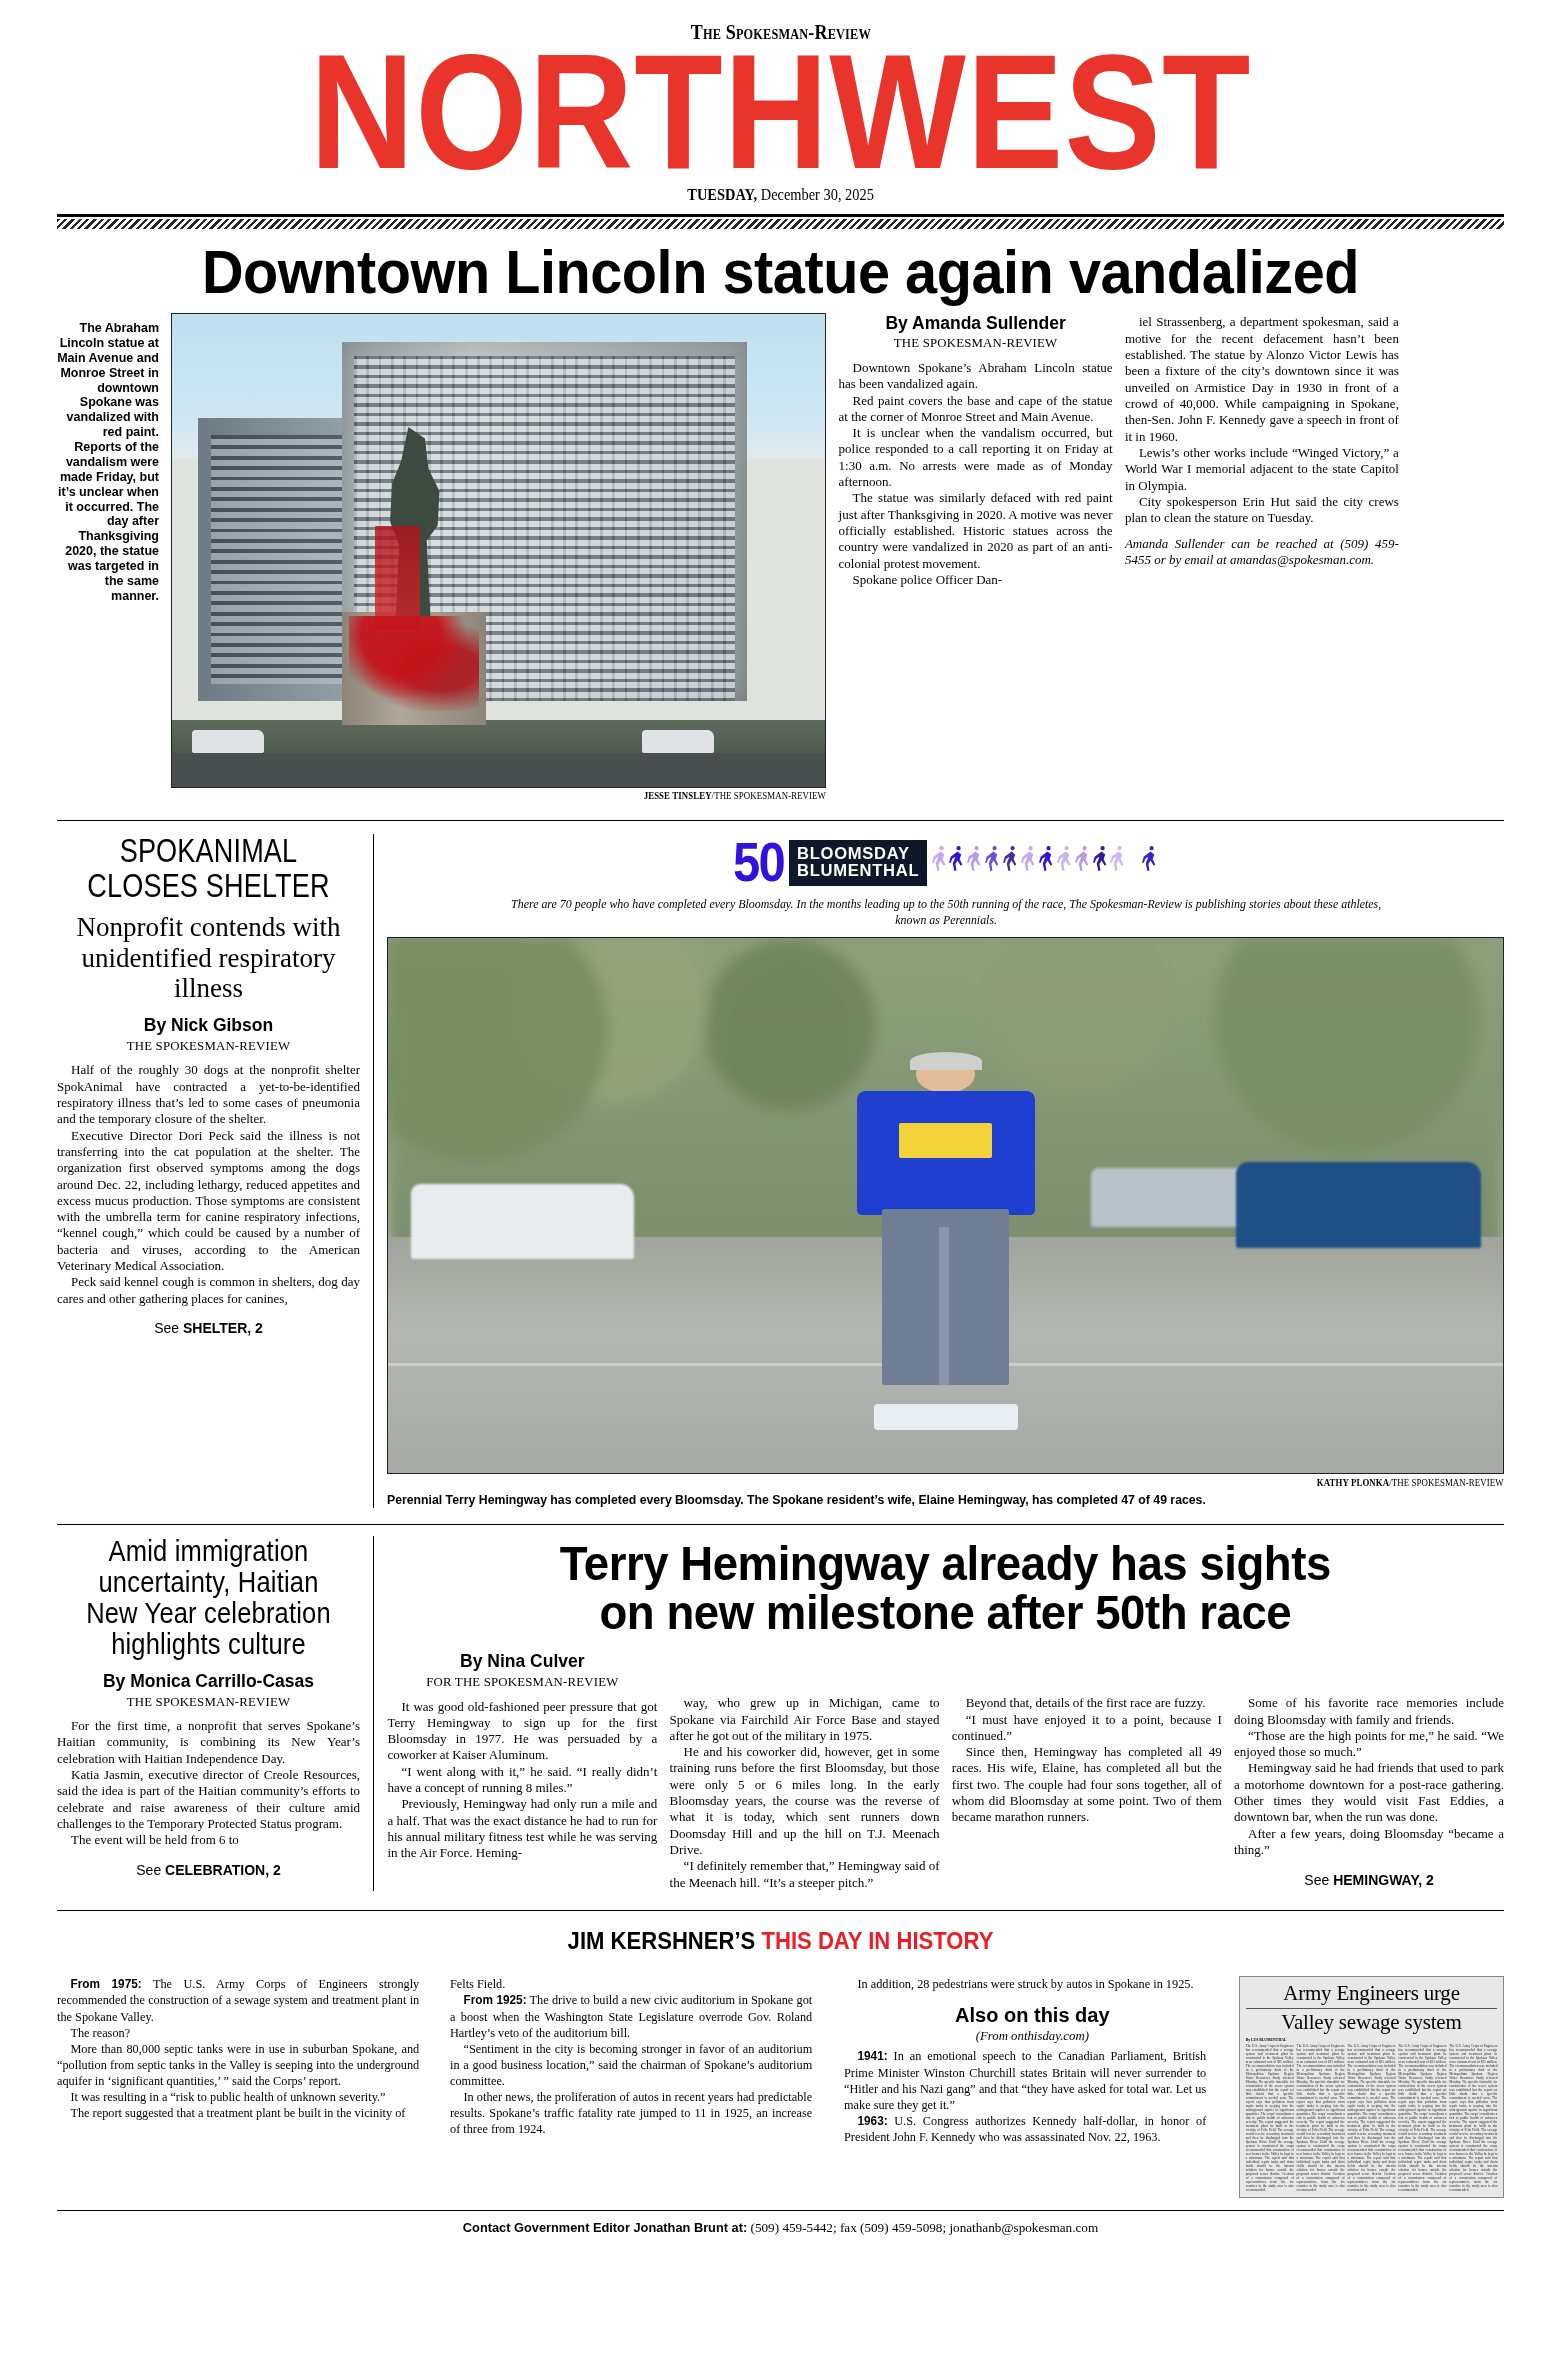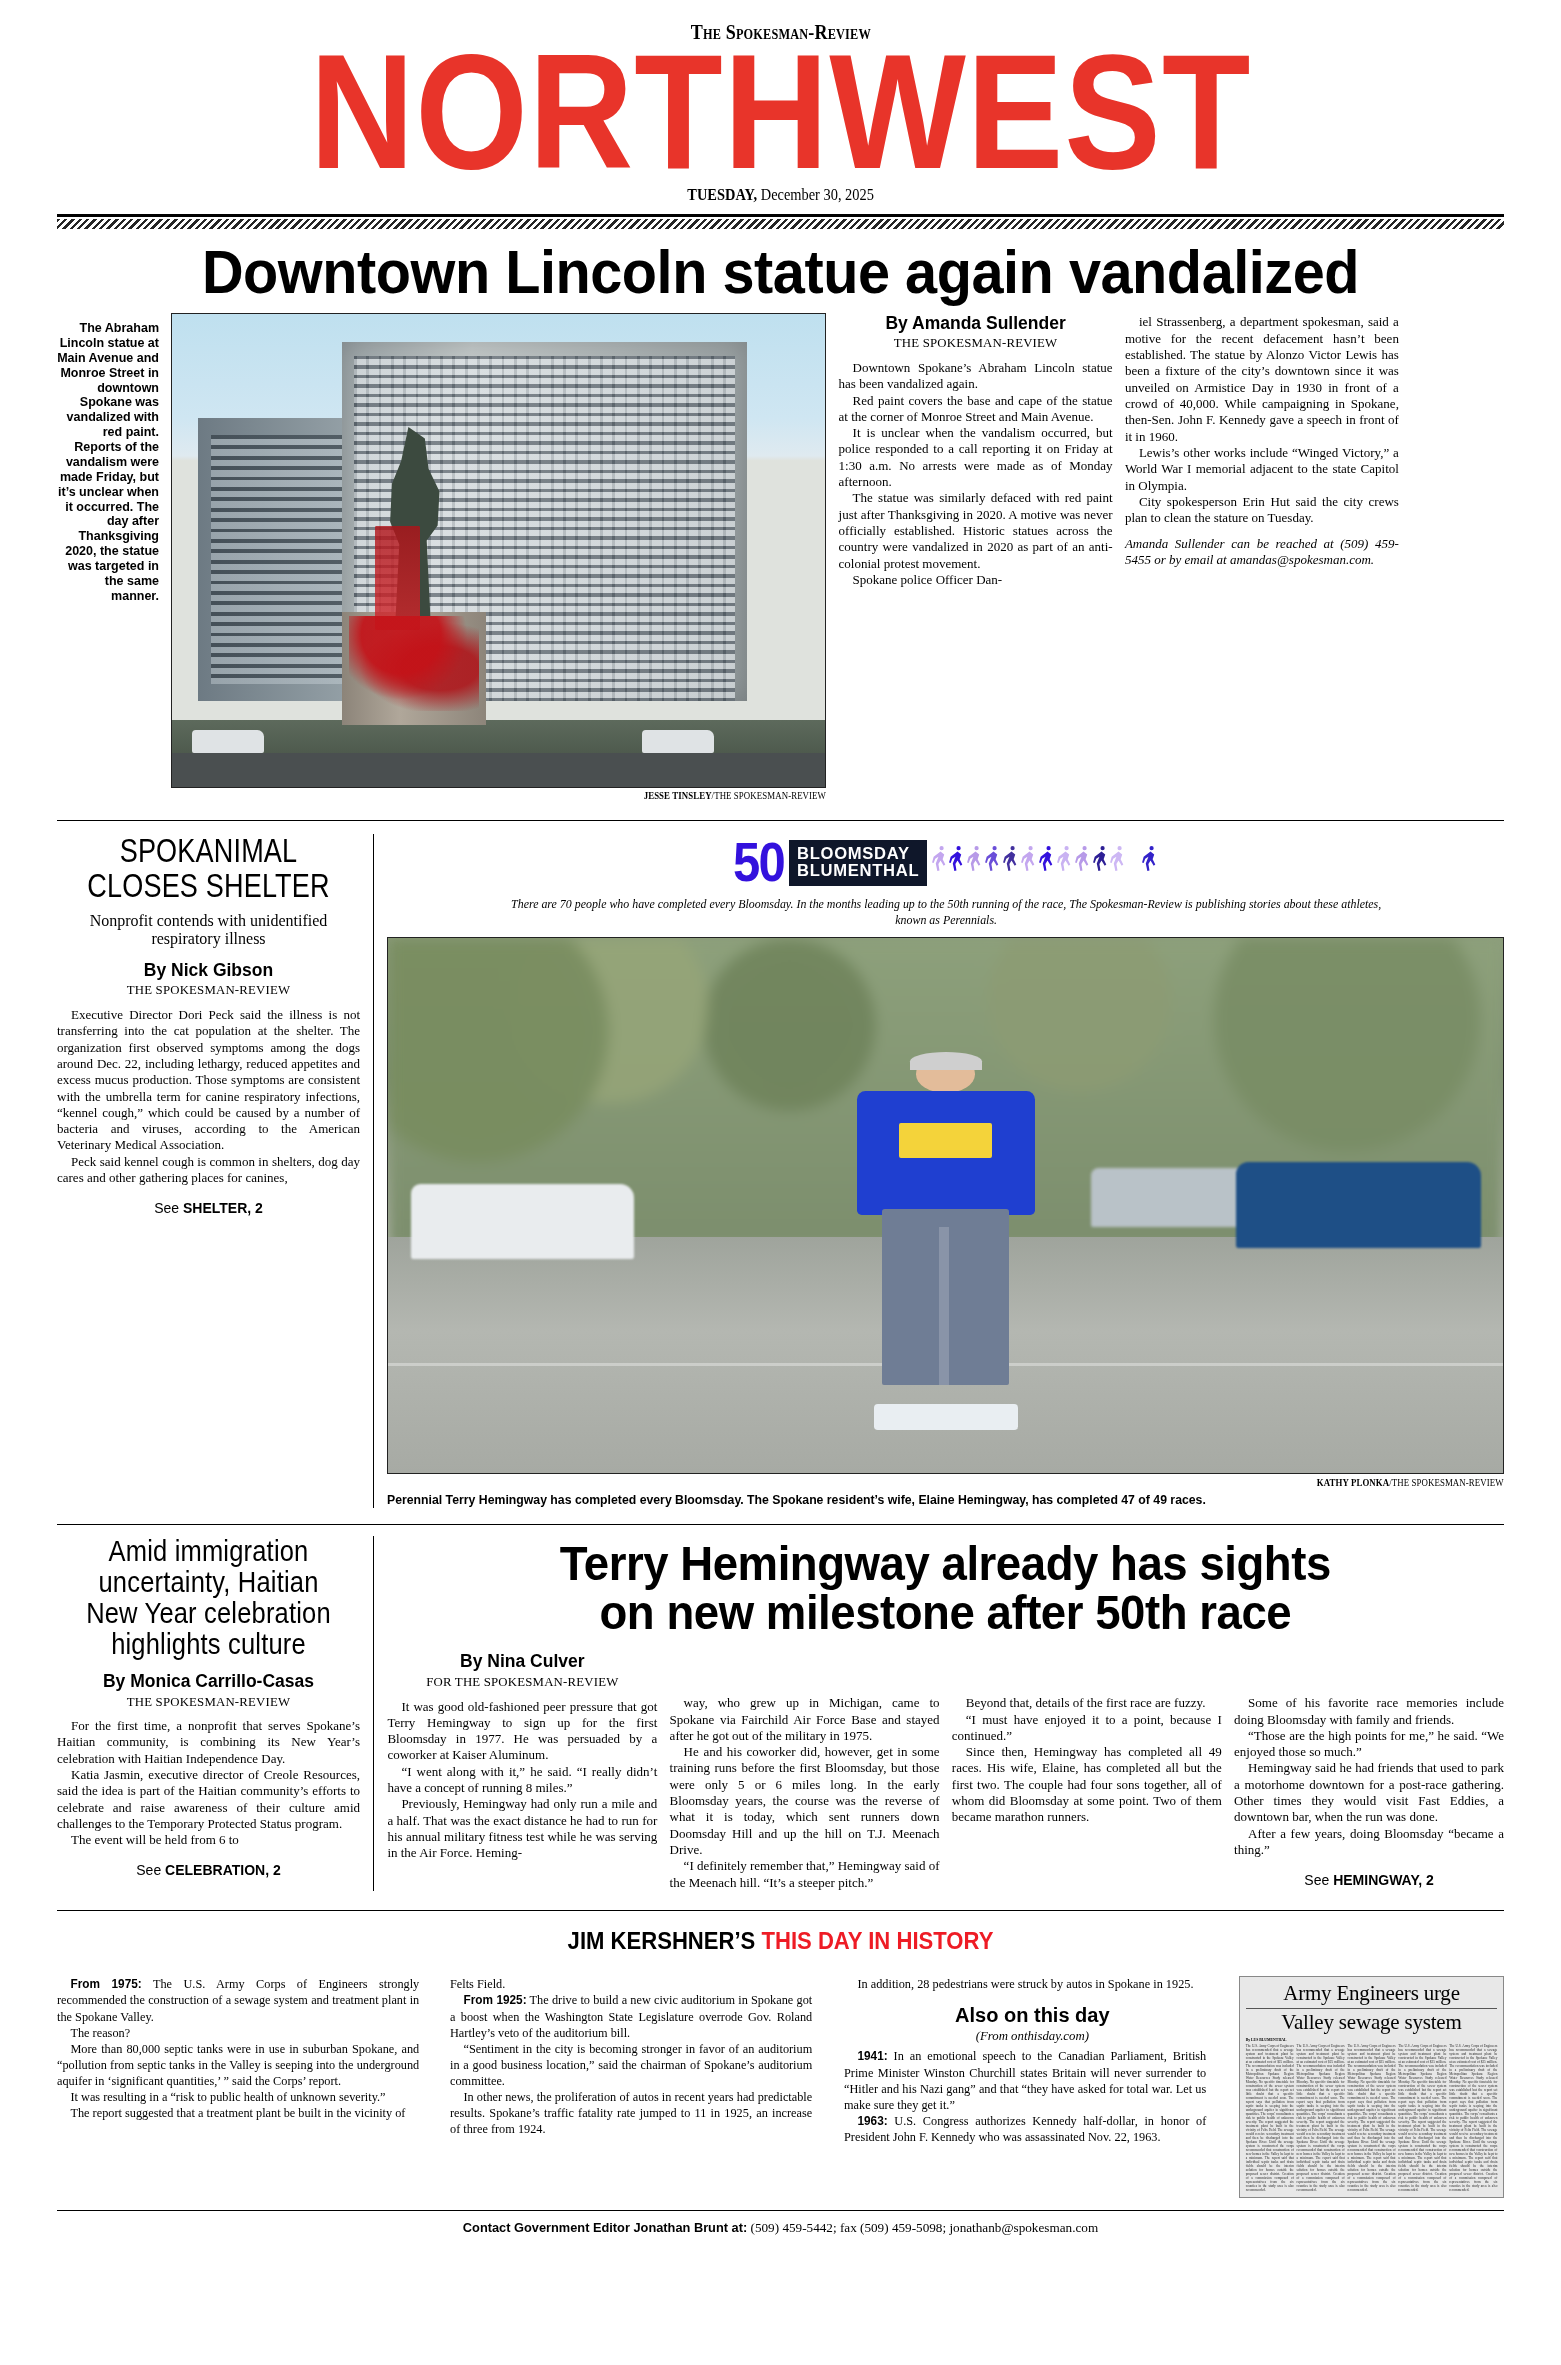--- a/index.html
+++ b/index.html
@@ -175,21 +175,21 @@
     font-family:"Liberation Sans", sans-serif;
     font-weight:300;
     font-size:33px;
     line-height:1.06;
     text-align:center;
     transform:scaleX(0.82);
     letter-spacing:0.2px;
   }
   .deck {
     font-family:"Liberation Serif", serif;
-    font-size:16px;
+    font-size:27px;
     line-height:1.13;
     text-align:center;
     margin-top:8.5px;
     margin-bottom:11.4px;
   }
 
   
   .bloom-banner { display:flex; align-items:center; justify-content:center; gap:0px; padding:4.7px 0 1.9px 0;}
   .bloom-50 {
     font-family:"Liberation Sans", sans-serif;
@@ -360,20 +360,21 @@
 
   <div class="sec2" style="margin-top:12.3px">
 
     <div class="col-left-narrow">
       <div class="hed-spokanimal">SPOKANIMAL</div>
       <div class="hed-spokanimal">CLOSES SHELTER</div>
       <div class="deck">Nonprofit contends with unidentified respiratory illness</div>
       <div class="byline">By Nick Gibson</div>
       <div class="byline-org">THE SPOKESMAN-REVIEW</div>
       <div class="body-col">
+        <p>Half of the roughly 30 dogs at the nonprofit shelter SpokAnimal have contracted a yet-to-be-identified respiratory illness that’s led to some cases of pneumonia and the temporary closure of the shelter.</p>
         <p>Executive Director Dori Peck said the illness is not transferring into the cat population at the shelter. The organization first observed symptoms among the dogs around Dec. 22, including lethargy, reduced appetites and excess mucus production. Those symptoms are consistent with the umbrella term for canine respiratory infections, “kennel cough,” which could be caused by a number of bacteria and viruses, according to the American Veterinary Medical Association.</p>
         <p>Peck said kennel cough is common in shelters, dog day cares and other gathering places for canines,</p>
       </div>
       <div class="see-line">
         <span>See </span><b>SHELTER, 2</b>
       </div>
     </div>
 
     <div class="col-right-wide vrule" style="padding-left:13.2px">
 

